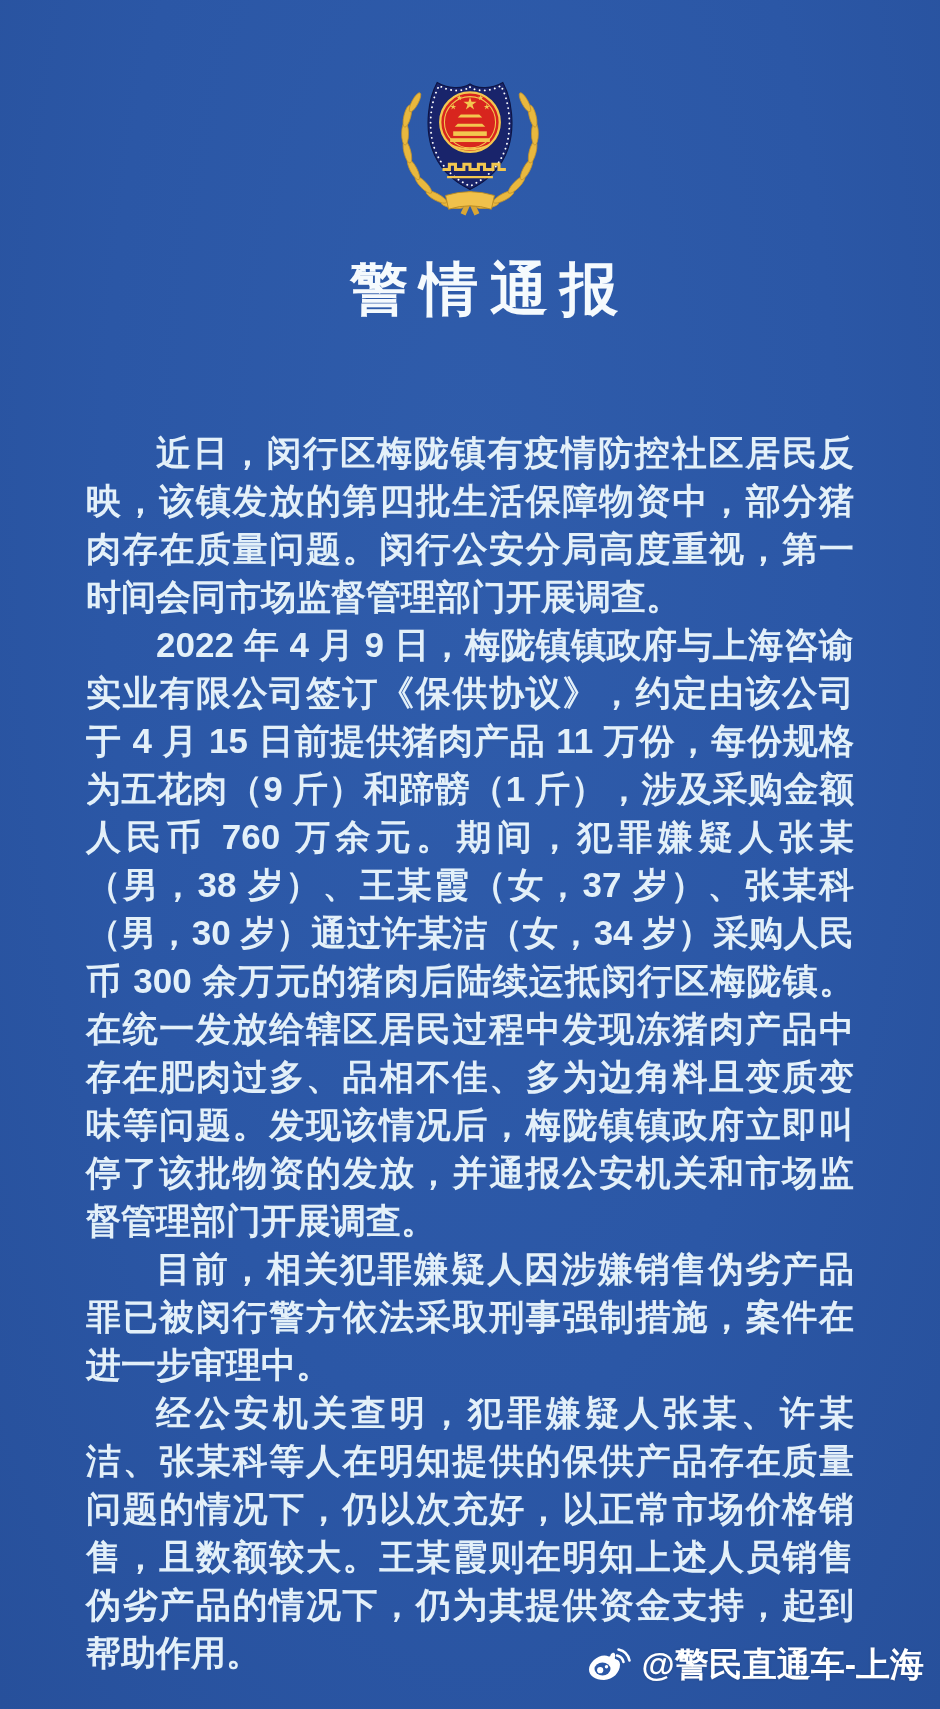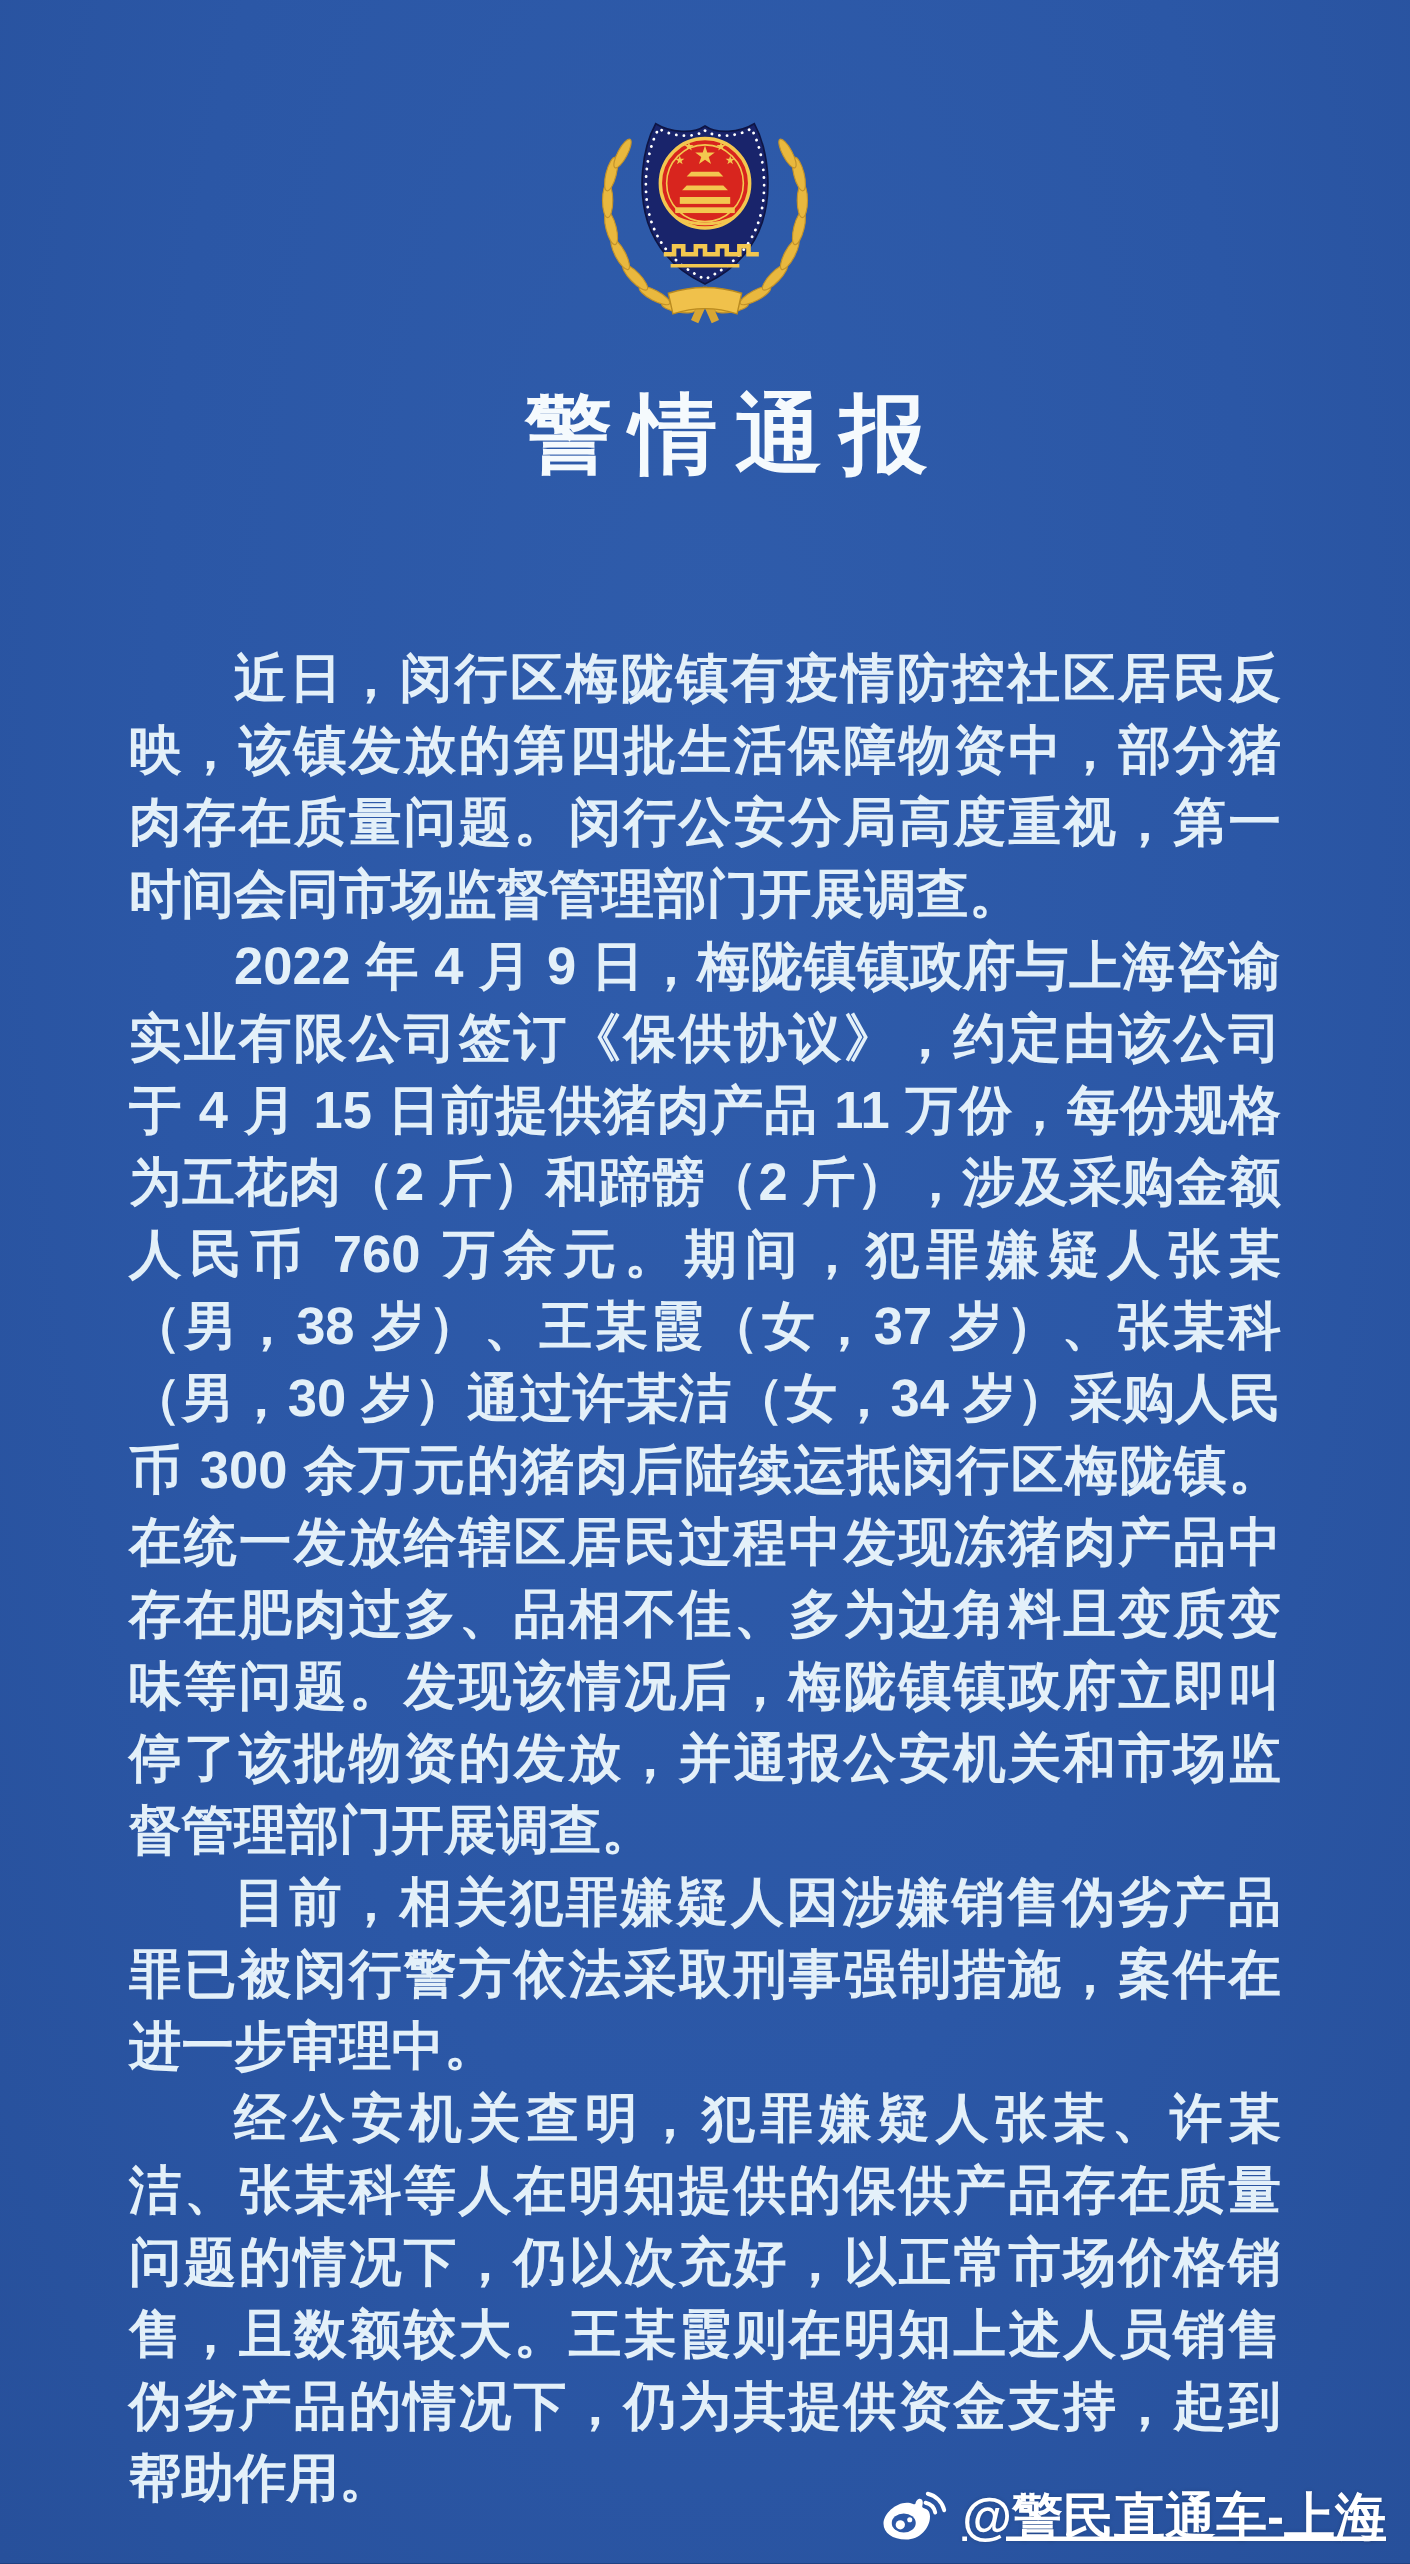--- a/index.html
+++ b/index.html
@@ -28,25 +28,24 @@
     padding-left:28px;
   }
   .body{
     margin-top:100px;padding:0 86px;
     font-size:35px;line-height:48px;font-weight:600;
     color:var(--body-text);
     text-align:justify;
   }
   .body p{text-indent:2em;margin:0;}
   .watermark{
-    position:absolute;right:16px;bottom:8px;
+    position:absolute;right:16px;bottom:21px;
     display:flex;align-items:center;gap:10px;
     color:#ffffff;font-size:34px;font-weight:600;
     text-shadow:0 0 3px rgba(0,0,0,0.15);
-    text-decoration:underline;
   }
   .watermark svg{display:block;}
 </style>
 </head>
 <body>
 
 <div class="page">
 
   <svg class="emblem" viewBox="0 0 220 200" aria-hidden="true">
     <defs>
@@ -103,21 +102,21 @@
     </g>
     <path d="M85,106 Q110,117 135,106" fill="none" stroke="#f3c74f" stroke-width="2.5"></path>
 
     <path d="M78,172 Q110,162 142,172 L138,190 Q110,181 82,190 Z" fill="#f0c14b" stroke="#b98a20" stroke-width="1.2"></path>
   </svg>
 
   <div class="title">警情通报</div>
 
   <div class="body">
     <p>近日，闵行区梅陇镇有疫情防控社区居民反映，该镇发放的第四批生活保障物资中，部分猪肉存在质量问题。闵行公安分局高度重视，第一时间会同市场监督管理部门开展调查。</p>
-    <p>2022 年 4 月 9 日，梅陇镇镇政府与上海咨谕实业有限公司签订《保供协议》，约定由该公司于 4 月 15 日前提供猪肉产品 11 万份，每份规格为五花肉（2 斤）和蹄髈（2 斤），涉及采购金额人民币 760 万余元。期间，犯罪嫌疑人张某（男，38 岁）、王某霞（女，37 岁）、张某科（男，30 岁）通过许某洁（女，34 岁）采购人民币 300 余万元的猪肉后陆续运抵闵行区梅陇镇。在统一发放给辖区居民过程中发现冻猪肉产品中存在肥肉过多、品相不佳、多为边角料且变质变味等问题。发现该情况后，梅陇镇镇政府立即叫停了该批物资的发放，并通报公安机关和市场监督管理部门开展调查。</p>
+    <p>2022 年 4 月 9 日，梅陇镇镇政府与上海咨谕实业有限公司签订《保供协议》，约定由该公司于 4 月 15 日前提供猪肉产品 11 万份，每份规格为五花肉（9 斤）和蹄髈（1 斤），涉及采购金额人民币 760 万余元。期间，犯罪嫌疑人张某（男，38 岁）、王某霞（女，37 岁）、张某科（男，30 岁）通过许某洁（女，34 岁）采购人民币 300 余万元的猪肉后陆续运抵闵行区梅陇镇。在统一发放给辖区居民过程中发现冻猪肉产品中存在肥肉过多、品相不佳、多为边角料且变质变味等问题。发现该情况后，梅陇镇镇政府立即叫停了该批物资的发放，并通报公安机关和市场监督管理部门开展调查。</p>
     <p>目前，相关犯罪嫌疑人因涉嫌销售伪劣产品罪已被闵行警方依法采取刑事强制措施，案件在进一步审理中。</p>
     <p>经公安机关查明，犯罪嫌疑人张某、许某洁、张某科等人在明知提供的保供产品存在质量问题的情况下，仍以次充好，以正常市场价格销售，且数额较大。王某霞则在明知上述人员销售伪劣产品的情况下，仍为其提供资金支持，起到帮助作用。</p>
   </div>
 
   <div class="watermark">
     <svg width="46" height="38" viewBox="0 0 46 38" aria-hidden="true">
       <path d="M18,34 C9,34 3,29.5 3,23.5 C3,17 11,9.5 18.5,9.5 C20,9.5 21.5,9.8 22.7,10.4 C23.6,10.8 24.2,10.5 24.4,9.6 C24.6,8.6 25.3,7.5 26.4,7 C27.5,6.6 28.6,7 29,8.2 C29.3,9.2 29.2,10.4 28.9,11.4 C28.6,12.4 29,13 30,13.2 C32.6,13.8 34,15.7 34,18.6 C34,26.5 27,34 18,34 Z" fill="#ffffff"></path>
       <ellipse cx="16.5" cy="23" rx="8" ry="6.4" fill="#2b57a6"></ellipse>
       <circle cx="14.2" cy="24.2" r="3.1" fill="#ffffff"></circle>
       <circle cx="20.5" cy="20.8" r="1.7" fill="#ffffff"></circle>

